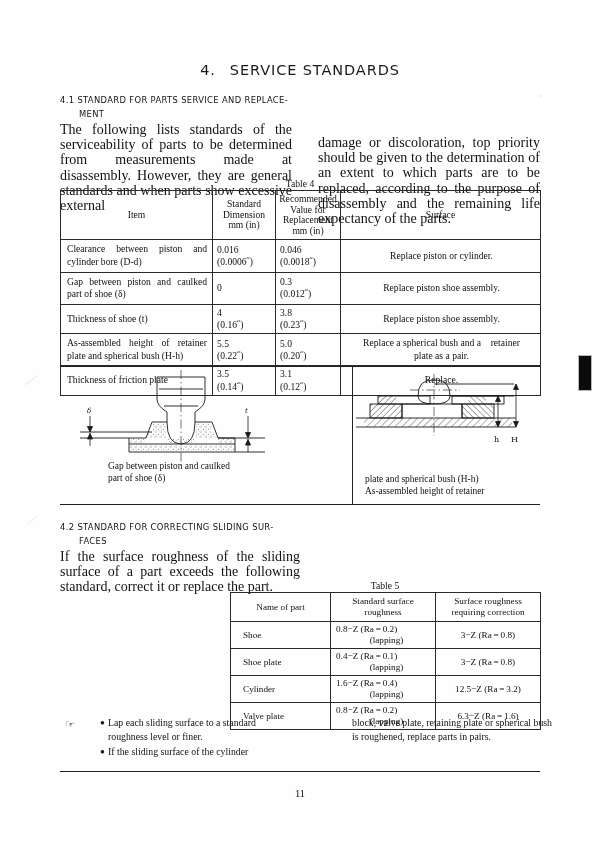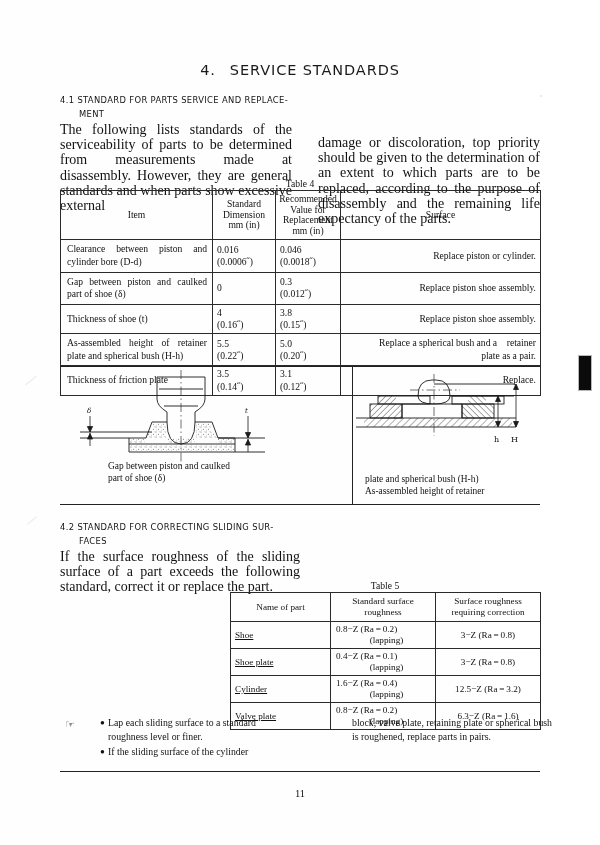--- a/index.html
+++ b/index.html
@@ -92,32 +92,32 @@
   table.t4 col.c2 { width: 63px; }
   table.t4 col.c3 { width: 65px; }
   table.t4 col.c4 { width: 200px; }
   table.t4 td.item {
     text-align: justify;
     text-align-last: left;
     line-height: 12.6px;
     padding: 3px 5px 3px 6px;
   }
   table.t4 td.val { line-height: 12.2px; }
-  table.t4 td.rem { text-align: right; line-height: 12.6px; padding-left: 6px; }
+  table.t4 td.rem { text-align: center; line-height: 12.6px; padding-left: 6px; }
   table.t4 td.rem .l2 { display:block; }
   .nowrapsp { white-space: pre; }
 
   
   .t5-wrap { position: absolute; left: 230px; top: 580px; width: 310px; }
   table.t5 { border: 1px solid #222; font-size: 9.2px; }
   table.t5 col.d1 { width: 100px; }
   table.t5 col.d2 { width: 105px; }
   table.t5 col.d3 { width: 105px; }
   table.t5 thead td { line-height: 11px; }
-  table.t5 td.name { padding-left: 4px; text-align: left; height: 27px; text-decoration: underline; }
+  table.t5 td.name { padding-left: 12px; text-align: left; height: 27px; }
   table.t5 td.std  { padding-left: 5px; text-align: left; line-height: 11px; height: 27px;}
   table.t5 td.std .sub { display:block; text-align:center; padding-left: 6px;}
   table.t5 td.corr { text-align: center; }
 
   
   .figbox {
     position: absolute;
     left: 60px; top: 366px;
     width: 480px; height: 138px;
   }
@@ -266,21 +266,21 @@
           </td>
         </tr>
         <tr>
           <td class="item">Thickness of shoe (t)</td>
           <td class="val">
             <span>4</span><br>
             <span>(0.16˝)</span>
           </td>
           <td class="val">
             <span>3.8</span><br>
-            <span>(0.15˝)</span>
+            <span>(0.23˝)</span>
           </td>
           <td class="rem">
             <span>Replace piston shoe assembly.</span>
             <span class="l2"></span>
           </td>
         </tr>
         <tr>
           <td class="item">As-assembled height of retainer plate and spherical bush (H-h)</td>
           <td class="val">
             <span>5.5</span><br>

